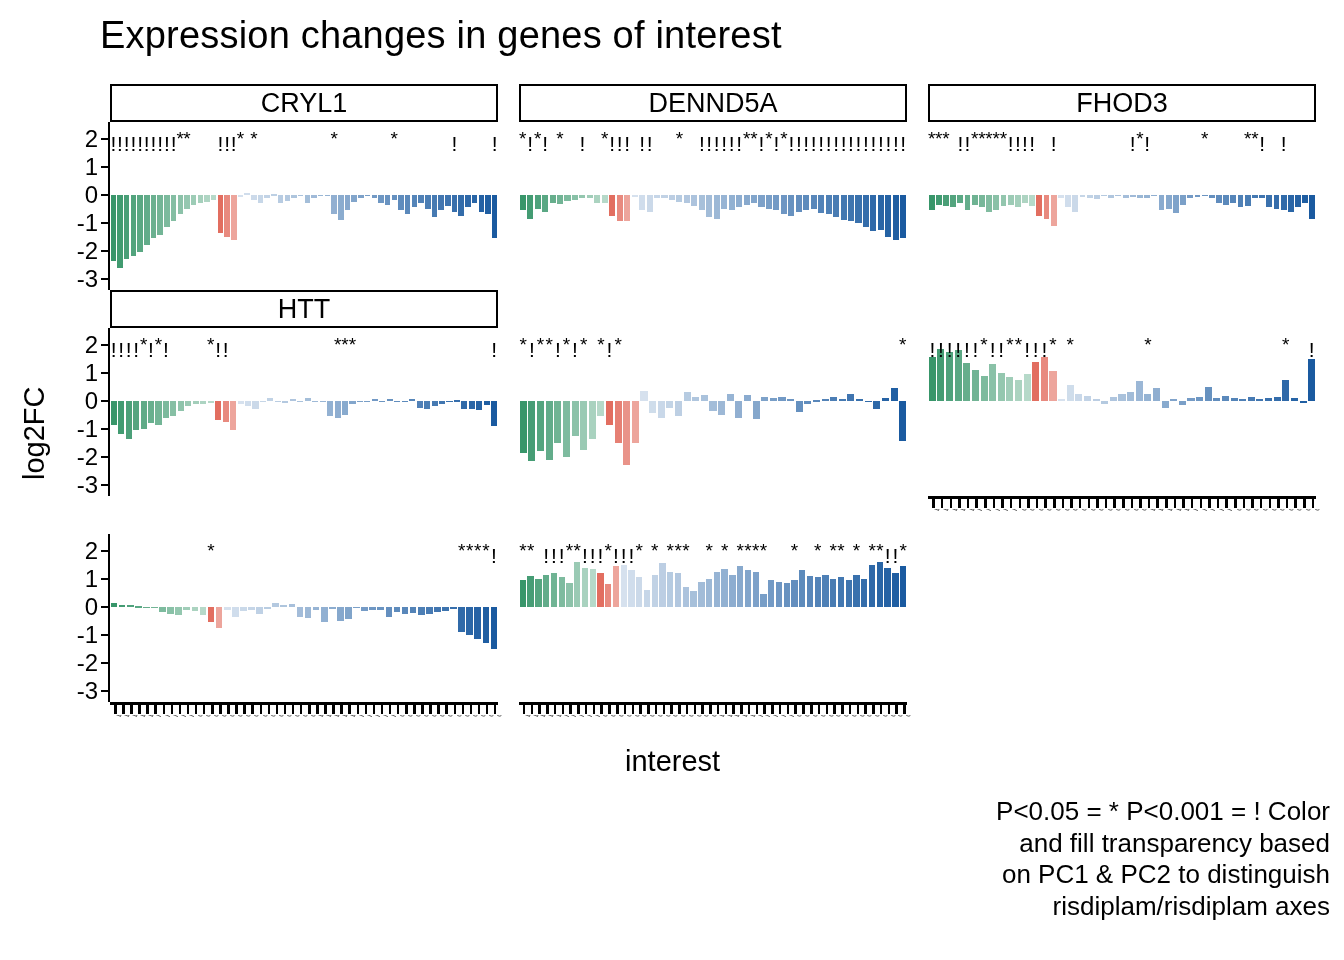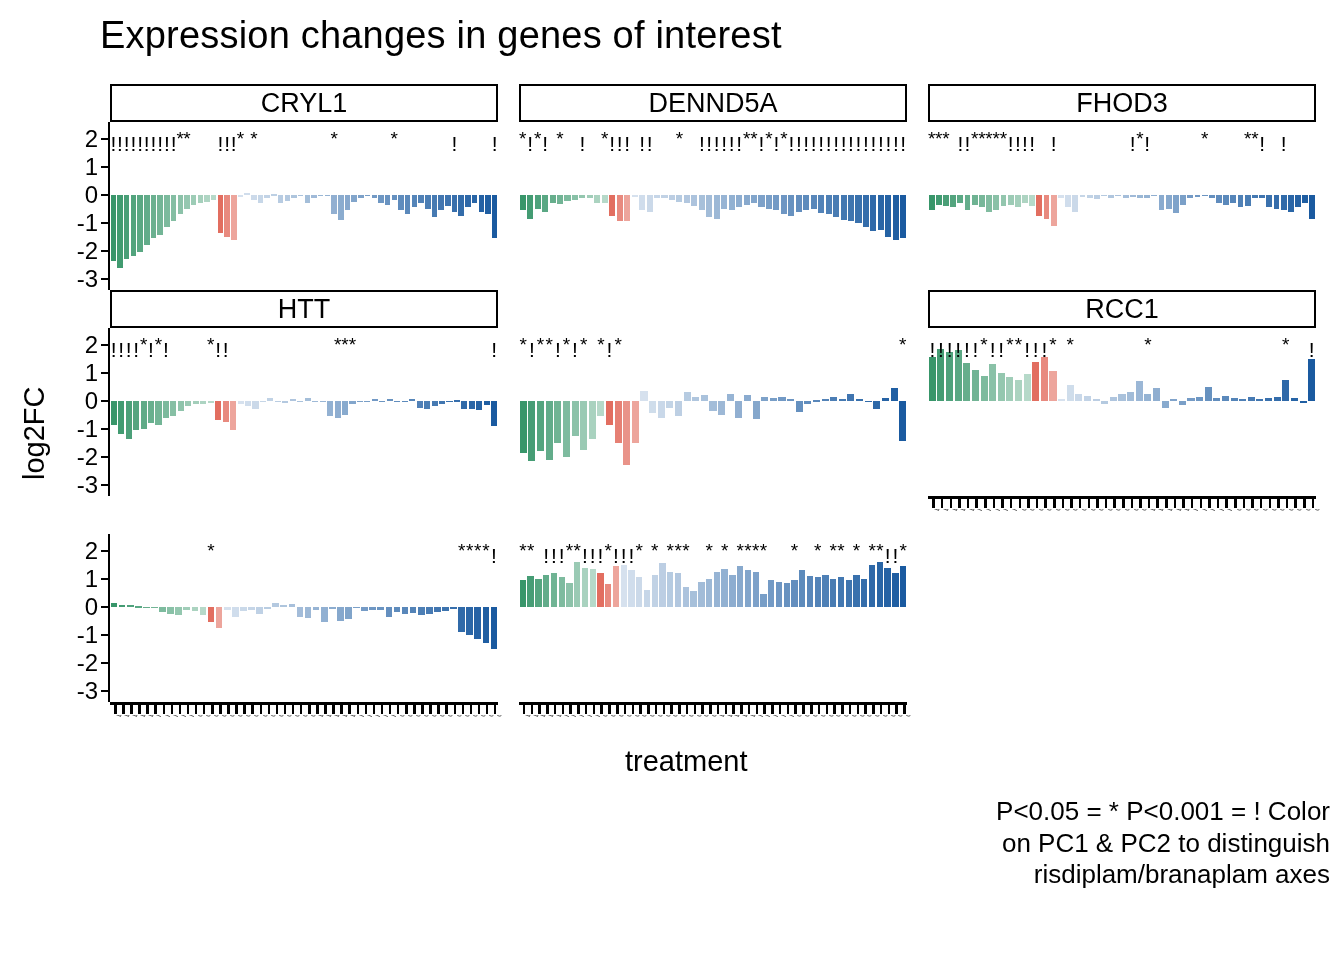--- a/index.html
+++ b/index.html
@@ -62,26 +62,27 @@
 </style>
 </head>
 <body>
 
 <div id="plot">
 
   <div class="title">Expression changes in genes of interest</div>
 
   <div class="ytitle" style="left:18px;top:480px;">log2FC</div>
 
-  <div class="xtitle" style="left:625px;top:745px;">treatment</div>
+  <div class="xtitle" style="left:625px;top:745px;">interest</div>
 
   <div class="caption">
     <div>P&lt;0.05 = * P&lt;0.001 = ! Color</div>
+    <div>and fill transparency based</div>
     <div>on PC1 &amp; PC2 to distinguish</div>
-    <div>risdiplam/branaplam axes</div>
+    <div>risdiplam/risdiplam axes</div>
   </div>
 
   <div id="facets">
       <div class="panel" style="left: 110px; top: 84px; width: 388px; height: 206px;">
         <div class="strip">CRYL1</div>
         <div class="plotarea" style="height: 168px;">
           <div class="bar" style="left: 0.6px; width: 5.49px; top: 72.8px; height: 65.8px; bottom: auto; background: rgb(56, 150, 106);"></div>
           <div class="bar" style="left: 7.29px; width: 5.49px; top: 72.8px; height: 72.8px; bottom: auto; background: rgba(56, 150, 106, 0.957);"></div>
           <div class="bar" style="left: 13.98px; width: 5.49px; top: 72.8px; height: 64.4px; bottom: auto; background: rgba(56, 150, 106, 0.914);"></div>
           <div class="bar" style="left: 20.67px; width: 5.49px; top: 72.8px; height: 61.6px; bottom: auto; background: rgba(56, 150, 106, 0.87);"></div>
@@ -479,21 +480,20 @@
           <span class="sig" style="left: 47.42px;">*</span>
           <span class="sig excl" style="left: 56.04px; bottom: -6px;">!</span>
           <span class="sig" style="left: 64.67px;">*</span>
           <span class="sig" style="left: 81.91px;">*</span>
           <span class="sig excl" style="left: 90.53px; bottom: -6px;">!</span>
           <span class="sig" style="left: 99.16px;">*</span>
           <span class="sig" style="left: 383.69px;">*</span>
         </div>
       </div>
       <div class="panel" style="left: 928px; top: 290px; width: 388px; height: 206px;">
-        <div class="strip">RCC1</div>
         <div class="plotarea" style="height: 168px;">
           <div class="bar" style="left: 0.78px; width: 7.07px; top: 29.4px; height: 43.4px; bottom: auto; background: rgb(56, 150, 106);"></div>
           <div class="bar" style="left: 9.4px; width: 7.07px; top: 21px; height: 51.8px; bottom: auto; background: rgba(56, 150, 106, 0.94);"></div>
           <div class="bar" style="left: 18.02px; width: 7.07px; top: 23.8px; height: 49px; bottom: auto; background: rgba(56, 150, 106, 0.882);"></div>
           <div class="bar" style="left: 26.64px; width: 7.07px; top: 22.4px; height: 50.4px; bottom: auto; background: rgba(56, 150, 106, 0.827);"></div>
           <div class="bar" style="left: 35.26px; width: 7.07px; top: 35px; height: 37.8px; bottom: auto; background: rgba(56, 150, 106, 0.77);"></div>
           <div class="bar" style="left: 43.89px; width: 7.07px; top: 42px; height: 30.8px; bottom: auto; background: rgba(56, 150, 106, 0.71);"></div>
           <div class="bar" style="left: 52.51px; width: 7.07px; top: 47.6px; height: 25.2px; bottom: auto; background: rgba(56, 150, 106, 0.65);"></div>
           <div class="bar" style="left: 61.13px; width: 7.07px; top: 36.4px; height: 36.4px; bottom: auto; background: rgba(56, 150, 106, 0.592);"></div>
           <div class="bar" style="left: 69.75px; width: 7.07px; top: 44.8px; height: 28px; bottom: auto; background: rgba(56, 150, 106, 0.537);"></div>

